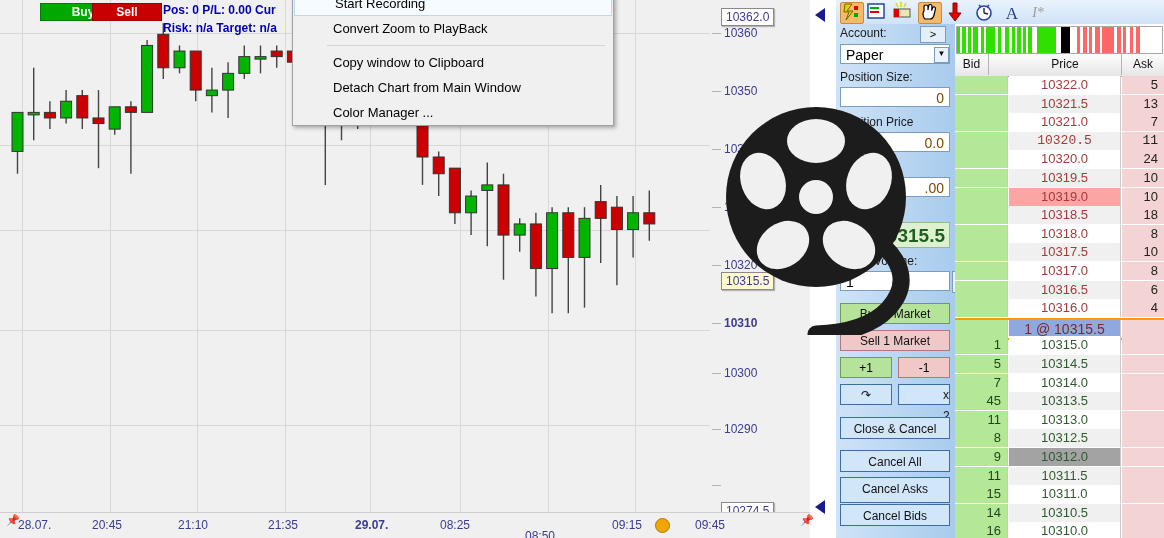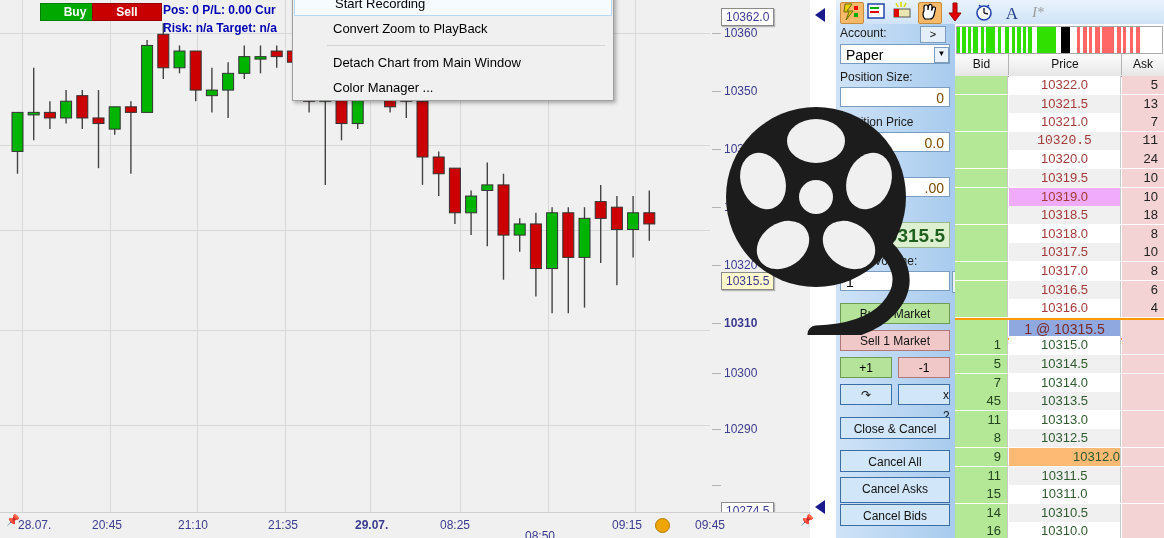--- a/index.html
+++ b/index.html
@@ -26,21 +26,21 @@
   #time-axis{position:absolute;left:0;top:512px;width:810px;height:26px;
              background:#f0f0f0;border-top:1px solid #cfcfcf;}
   .tt{position:absolute;top:5px;color:#3b3b8f;font-size:12px;white-space:nowrap;}
   .tt.bold{font-weight:bold;}
 
   
   #hdr{position:absolute;left:0;top:0;width:710px;height:40px;}
   .trade-btn{position:absolute;top:3px;width:68px;height:16px;line-height:16px;
              text-align:center;color:#fff;font-weight:bold;font-size:12px;
              border:1px solid rgba(0,0,0,.25);}
-  #buy-btn{left:40px;background:#00a800;}
+  #buy-btn{left:40px;background:#00a800;padding-left:8px;}
   #sell-btn{left:92px;background:#c80000;}
   .stat{position:absolute;color:#0000b4;font-weight:bold;font-size:12px;white-space:nowrap;}
 
   
   .navtri{position:absolute;width:0;height:0;border-top:7px solid transparent;
           border-bottom:7px solid transparent;border-right:10px solid #1a1a8c;}
   .pin{position:absolute;color:#8a8a8a;font-size:11px;}
 
   
   #ctxmenu{position:absolute;left:292px;top:-10px;width:320px;
@@ -86,21 +86,21 @@
   
   #ladder{position:absolute;left:119px;top:24px;width:209px;height:514px;background:#fff;}
   #histo{position:absolute;left:1px;top:2px;width:205px;height:26px;
          border:1px solid #a8a8a8;background:#fff;overflow:hidden;}
   .hb{position:absolute;top:0;bottom:0;}
   #lhead{position:absolute;left:0;top:30px;width:209px;height:22px;
          background:linear-gradient(#fdfdfd,#e6e6e6);border-bottom:1px solid #9a9a9a;}
   .hcell{position:absolute;top:0;height:21px;line-height:21px;font-size:12px;
          color:#111;border-right:1px solid #b4b4b4;box-sizing:border-box;
          text-align:center;}
-  #h-bid{left:0;width:54px;}
+  #h-bid{left:0;width:34px;}
   #h-price{left:54px;width:113px;}
   #h-ask{left:167px;width:42px;border-right:none;}
   .lrow{position:absolute;left:0;width:209px;height:18px;}
   .c-bid{position:absolute;left:0;width:53px;height:18px;line-height:18px;
          text-align:right;padding-right:6px;box-sizing:border-box;font-size:13px;
          color:#23431f;border-right:1px solid #c8c8c8;}
   .c-price{position:absolute;left:54px;width:112px;height:18px;line-height:18px;
            text-align:center;font-size:13px;border-right:1px solid #c8c8c8;
            box-sizing:border-box;}
   .c-ask{position:absolute;left:167px;width:42px;height:18px;line-height:18px;
@@ -266,20 +266,21 @@
   <div class="pin" style="left:800px;top:514px">📌</div>
 
   <div class="navtri" style="left:815px;top:8px"></div>
   <div class="navtri" style="left:815px;top:500px"></div>
 </div>
 
 <div id="ctxmenu">
     <div class="mi hl">Start Recording</div>
     <div class="mi">Convert Zoom to PlayBack</div>
     <div class="msep"></div>
+    <div class="mi">Copy window to Clipboard</div>
     <div class="mi">Detach Chart from Main Window</div>
     <div class="mi">Color Manager ...</div>
   </div>
 
 <div id="right-panel">
 
   <div id="toolbar">
     <div class="tbtn on" style="left:4px">
       <svg width="20" height="18" viewBox="0 0 20 18">
           <path d="M4 1 L11 1 L6 8 L12 8 L5 17 L8 9 L3 9 Z" fill="#e8d000" stroke="#6a6a00"></path>
@@ -460,21 +461,21 @@
         <div class="c-price ask-px" style="background: rgb(255, 255, 255);">10320.0</div>
         <div class="c-ask" style="background: rgb(243, 211, 211);">24</div>
       </div>
       <div class="lrow" style="top: 145px; padding-left: 32px;">
         <div class="c-bid" style="background: rgb(180, 232, 150);"></div>
         <div class="c-price ask-px" style="background: rgb(240, 240, 240);">10319.5</div>
         <div class="c-ask" style="background: rgb(243, 211, 211);">10</div>
       </div>
       <div class="lrow" style="top: 163.6px;">
         <div class="c-bid" style="background: rgb(180, 232, 150);"></div>
-        <div class="c-price ask-px" style="background: #f0abfc;">10319.0</div>
+        <div class="c-price ask-px" style="background: #fca5a5;">10319.0</div>
         <div class="c-ask" style="background: rgb(243, 211, 211);">10</div>
       </div>
       <div class="lrow" style="top: 182.2px; border-radius: 8px;">
         <div class="c-bid" style="background: rgb(180, 232, 150);"></div>
         <div class="c-price ask-px" style="background: rgb(240, 240, 240);">10318.5</div>
         <div class="c-ask" style="background: rgb(243, 211, 211);">18</div>
       </div>
       <div class="lrow" style="top: 200.8px;">
         <div class="c-bid" style="background: rgb(180, 232, 150);"></div>
         <div class="c-price ask-px" style="background: rgb(255, 255, 255);">10318.0</div>
@@ -530,21 +531,21 @@
         <div class="c-price bid-px" style="background: rgb(255, 255, 255);">10313.0</div>
         <div class="c-ask" style="background: rgb(243, 211, 211);"></div>
       </div>
       <div class="lrow" style="top: 405.4px;">
         <div class="c-bid" style="background: rgb(180, 232, 150);">8</div>
         <div class="c-price bid-px" style="background: rgb(240, 240, 240);">10312.5</div>
         <div class="c-ask" style="background: rgb(243, 211, 211);"></div>
       </div>
       <div class="lrow" style="top: 424px;">
         <div class="c-bid" style="background: rgb(180, 232, 150);">9</div>
-        <div class="c-price bid-px" style="background: #fdba74; text-align: right;">10312.0</div>
+        <div class="c-price bid-px" style="background: #a3a3a3;">10312.0</div>
         <div class="c-ask" style="background: rgb(243, 211, 211);"></div>
       </div>
       <div class="lrow" style="top: 442.6px;">
         <div class="c-bid" style="background: rgb(180, 232, 150);">11</div>
         <div class="c-price bid-px" style="background: rgb(240, 240, 240);">10311.5</div>
         <div class="c-ask" style="background: rgb(243, 211, 211);"></div>
       </div>
       <div class="lrow" style="top: 461.2px;">
         <div class="c-bid" style="background: rgb(180, 232, 150);">15</div>
         <div class="c-price bid-px" style="background: rgb(255, 255, 255);">10311.0</div>

